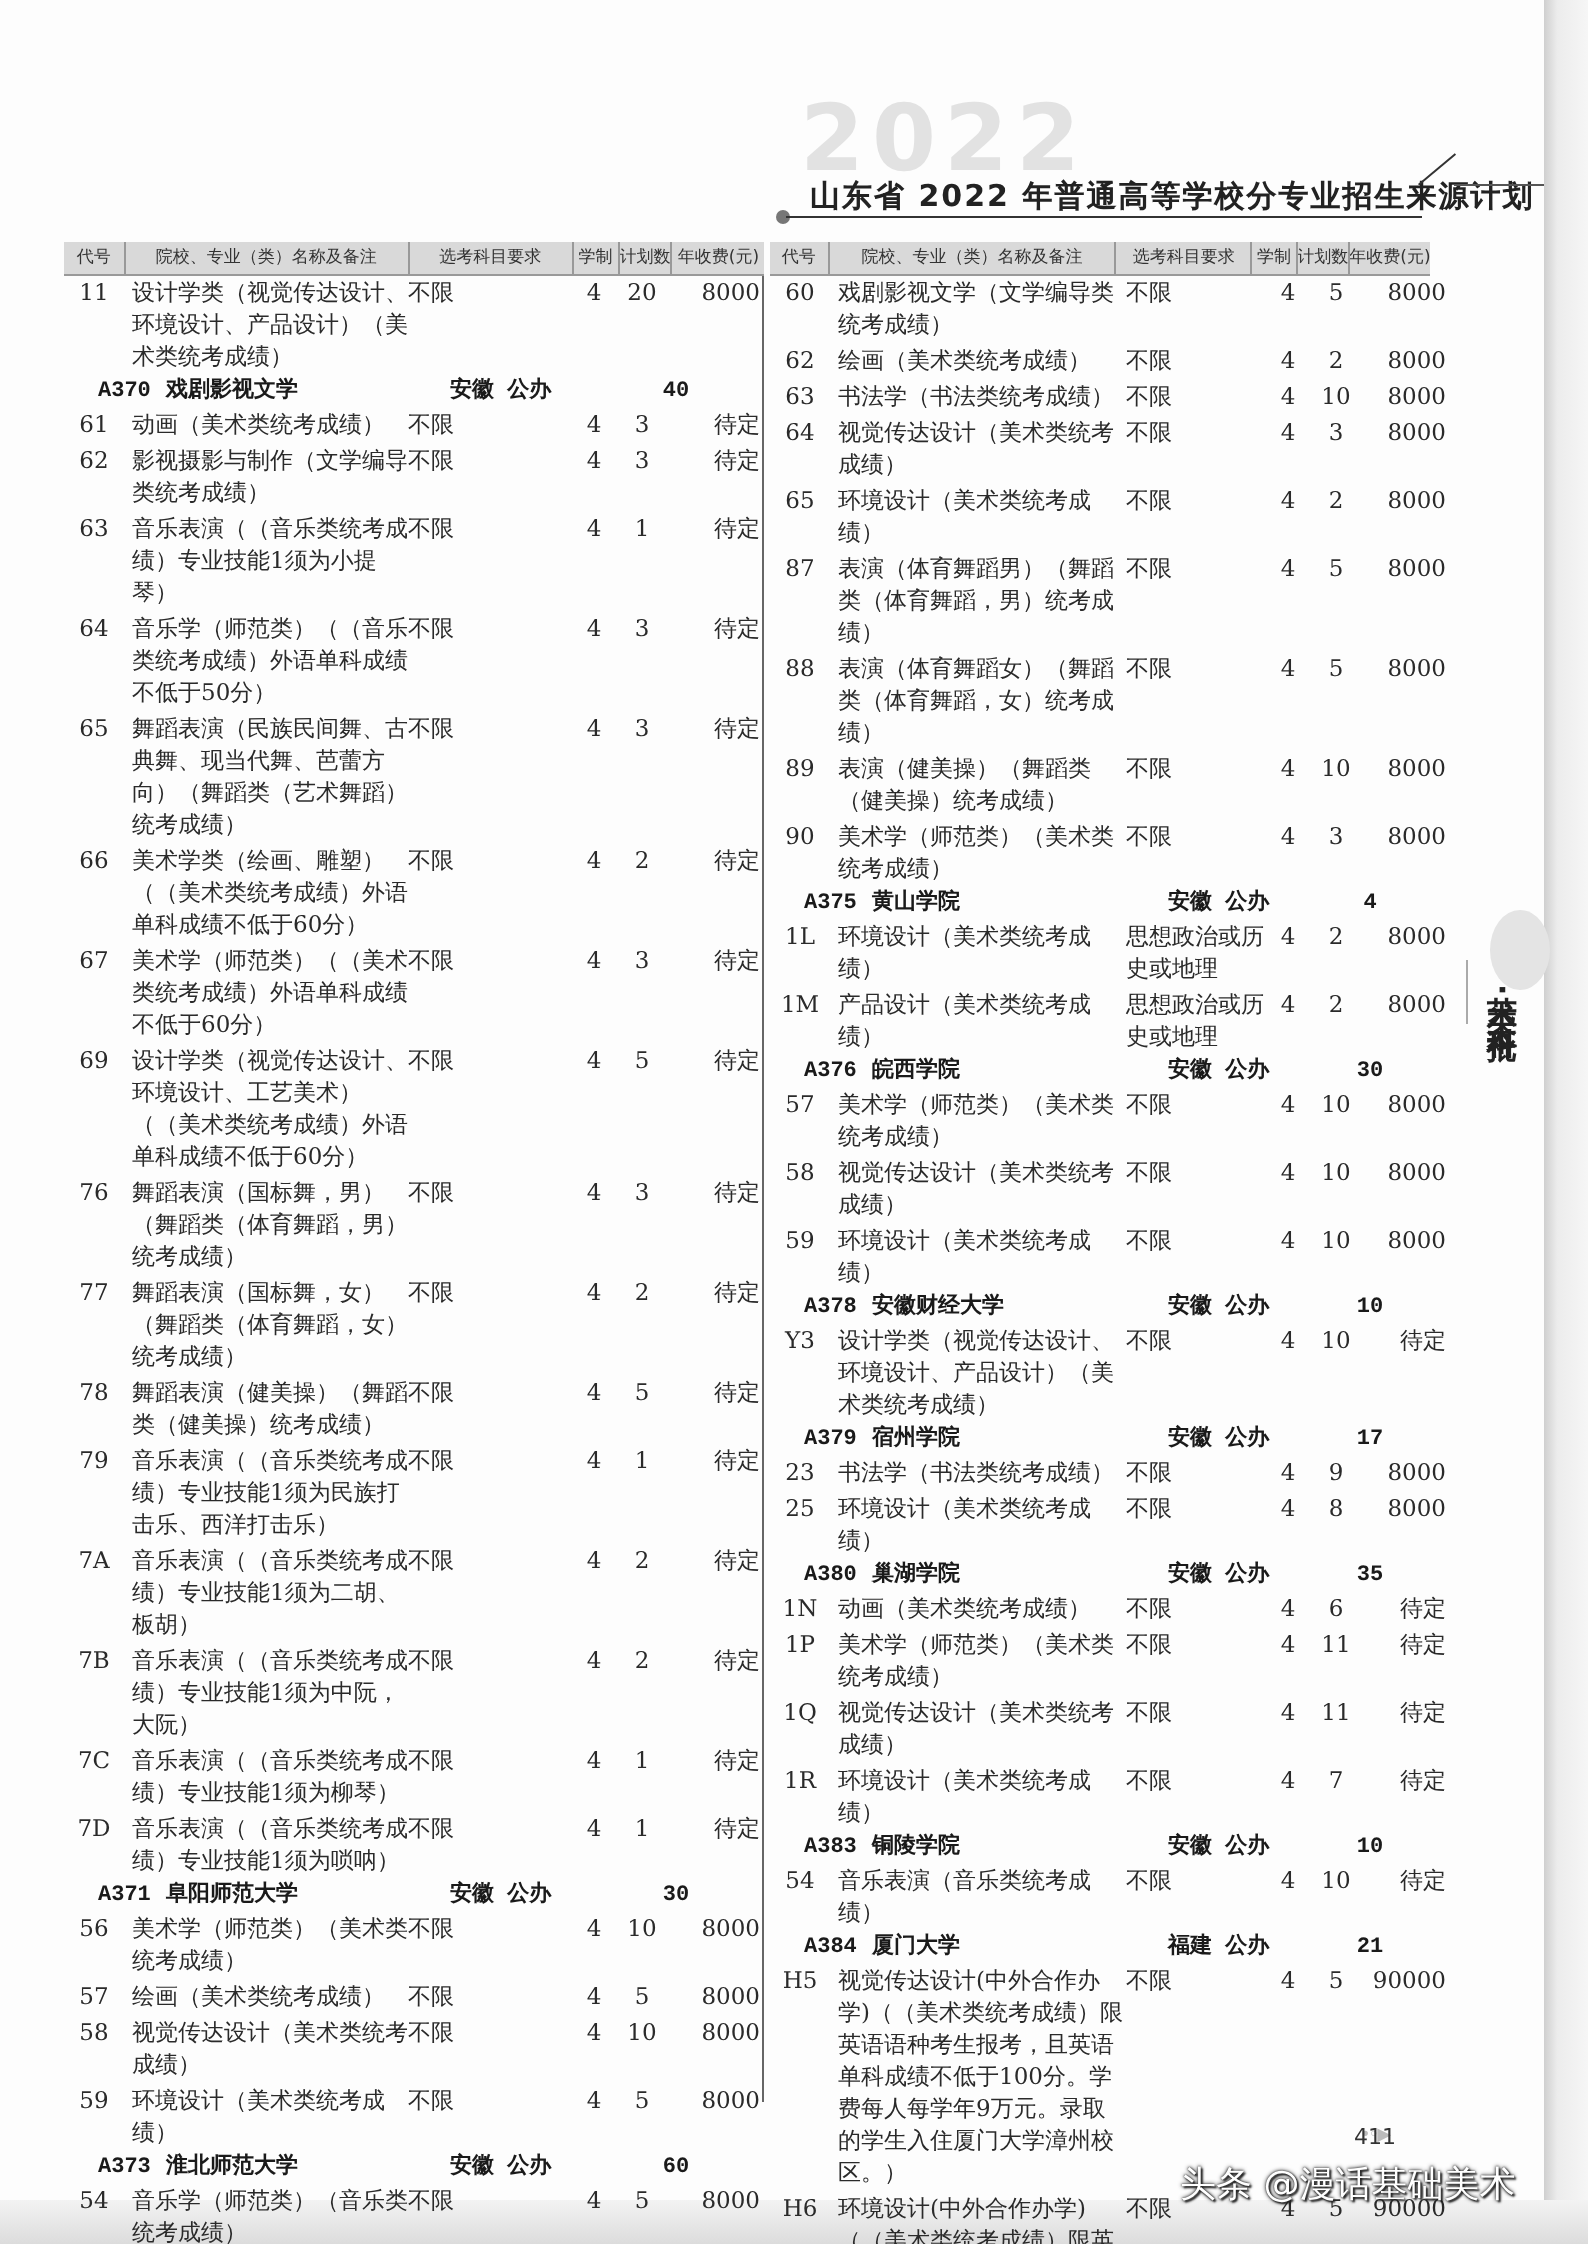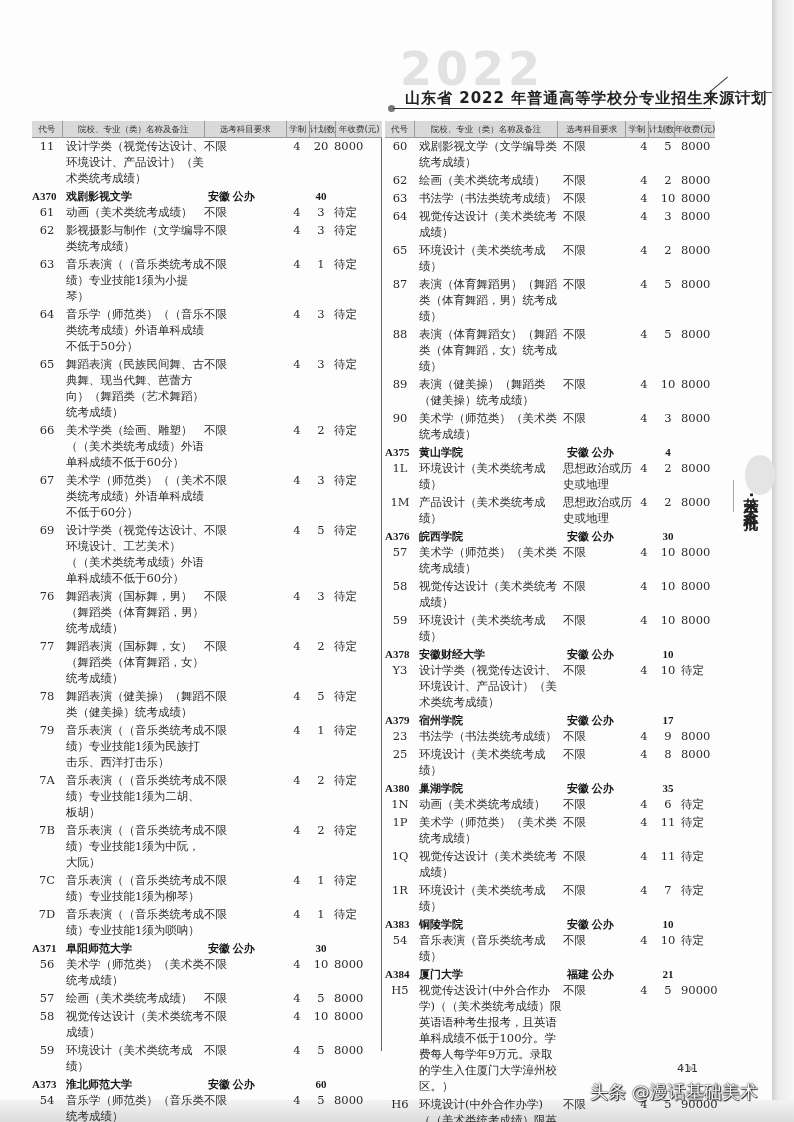--- a/index.html
+++ b/index.html
@@ -25,22 +25,22 @@
   .c-req{width:82px;}
   .c-yrs{width:22px;}
   .c-plan{width:26px;}
   .c-fee{width:46px;}
   .row{display:flex;font-size:11.5px;line-height:16px;align-items:flex-start;}
   .row .code{width:30px;text-align:center;flex:none;}
   .row .name{width:142px;flex:none;padding-left:4px;box-sizing:border-box;}
   .row .req{width:82px;flex:none;}
   .row .yrs{width:22px;text-align:center;flex:none;}
   .row .plan{width:26px;text-align:center;flex:none;}
-  .row .fee{width:46px;text-align:left;flex:none;}
-  .row.school{font-family:Liberation Serif, serif;font-weight:bold;font-size:11px;color:#1a1a1a;}
+  .row .fee{width:46px;text-align:right;flex:none;}
+  .row.school{font-family:Liberation Mono, monospace;font-weight:bold;font-size:11px;color:#1a1a1a;margin-left:17px;}
   .row.school .code{text-align:left;}
   .row.school .req{text-align:left;padding-left:4px;box-sizing:border-box;}
   .row.entry{margin-bottom:2px;}
   .col-right .c-name,.col-right .row .name{width:148px;}
   .col-right .c-req,.col-right .row .req{width:70px;}
   .col-right .c-fee,.col-right .row .fee{width:42px;}
   .side-tab{position:absolute;left:733px;top:480px;width:24px;writing-mode:vertical-rl;font-family:"DejaVu Sans","Liberation Sans",sans-serif;font-weight:bold;font-size:15px;letter-spacing:2px;color:#222;border-left:1px solid #aaa;padding:6px 2px;}
   .side-blob{position:absolute;left:745px;top:455px;width:30px;height:40px;border-radius:50%;background:#e4e4e4;}
   .page-num{position:absolute;left:677px;top:1062px;font-family:"DejaVu Sans","Liberation Sans",sans-serif;font-size:11px;color:#333;}
   .page-arrow{position:absolute;left:680px;top:1063px;font-size:9px;color:#bbb;letter-spacing:-1px;}

